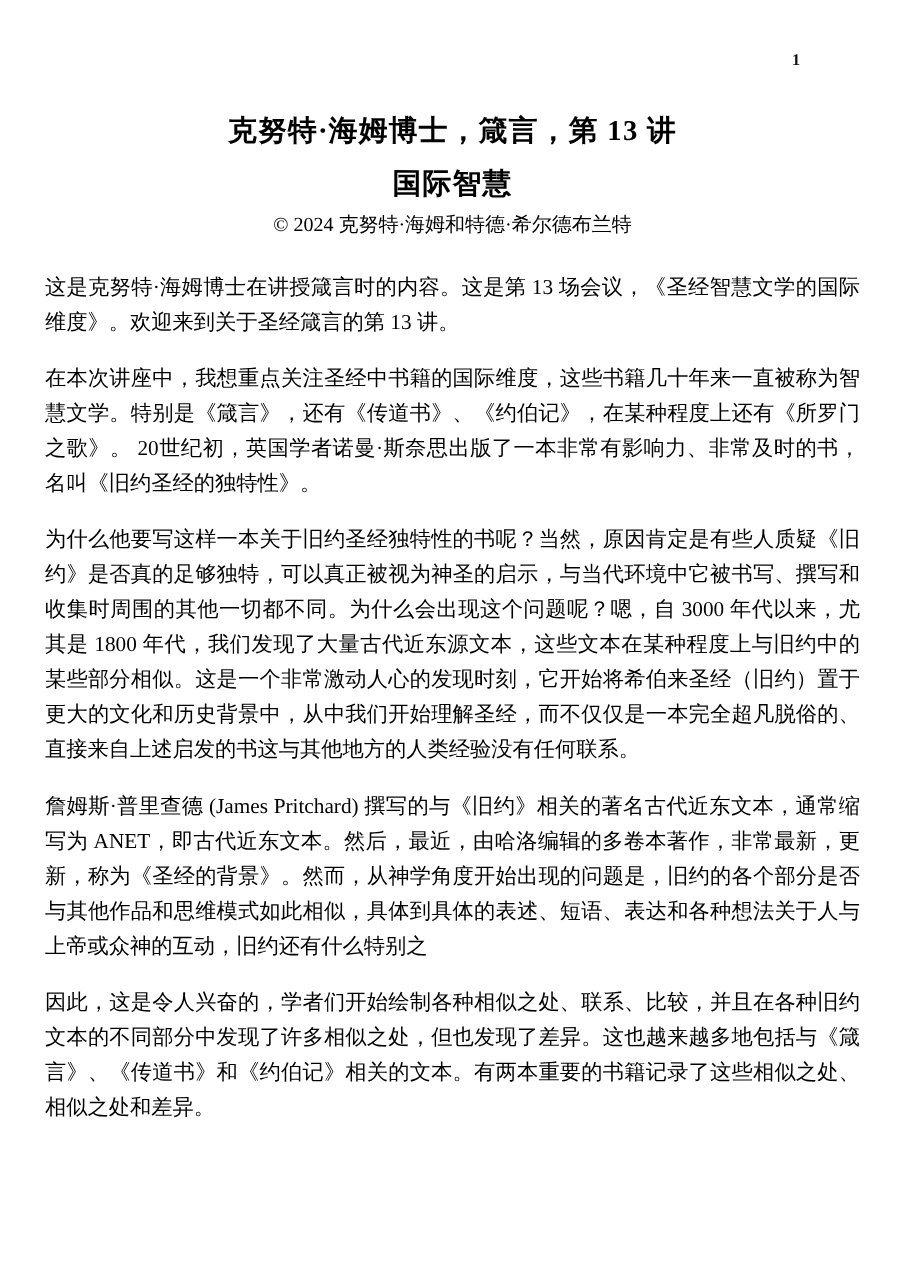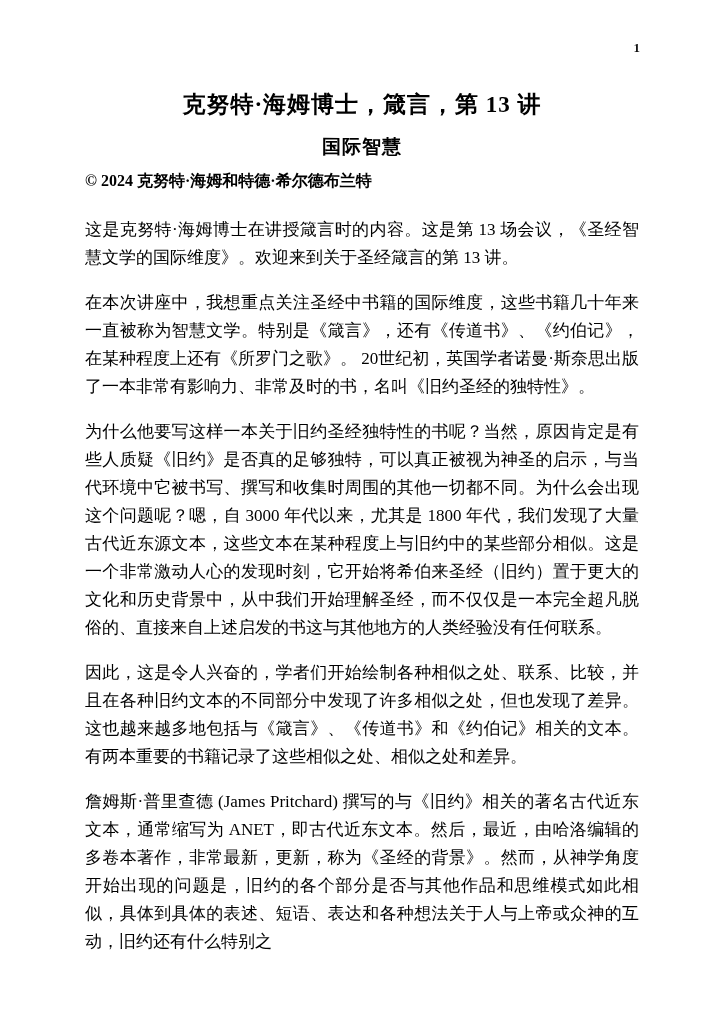--- a/index.html
+++ b/index.html
@@ -20,44 +20,44 @@
   }
   .page-number {
     position: absolute;
     top: 40px;
     right: 84px;
     font-size: 13px;
     font-weight: 700;
     color: #111111;
   }
   .content {
-    padding: 0 85px;
+    padding: 0 36px;
   }
   .doc-title {
     margin-top: 90px;
     font-size: 23px;
     font-weight: 700;
     line-height: 30px;
     text-align: center;
     letter-spacing: 1px;
   }
   .doc-subtitle {
     margin-top: 12px;
-    font-size: 19px;
+    font-size: 23px;
     font-weight: 700;
     line-height: 30px;
     text-align: center;
     letter-spacing: 1px;
   }
   .copyright {
     margin-top: 8px;
     font-size: 16px;
-    font-weight: 700;
+    font-weight: 400;
     line-height: 22px;
-    text-align: left;
+    text-align: center;
   }
   .body-text {
     margin-top: 24px;
   }
   .body-text p {
     margin: 0 0 17px 0;
     font-size: 17px;
     line-height: 28px;
     text-align: justify;
     text-justify: inter-ideograph;
@@ -76,18 +76,18 @@
     <div class="doc-title">克努特·海姆博士，箴言，第 13 讲</div>
 
     <div class="doc-subtitle">国际智慧</div>
 
     <div class="copyright">© 2024 克努特·海姆和特德·希尔德布兰特</div>
 
     <div class="body-text">
       <p>这是克努特·海姆博士在讲授箴言时的内容。这是第 13 场会议，《圣经智慧文学的国际维度》。欢迎来到关于圣经箴言的第 13 讲。</p>
       <p>在本次讲座中，我想重点关注圣经中书籍的国际维度，这些书籍几十年来一直被称为智慧文学。特别是《箴言》，还有《传道书》、《约伯记》，在某种程度上还有《所罗门之歌》。 20世纪初，英国学者诺曼·斯奈思出版了一本非常有影响力、非常及时的书，名叫《旧约圣经的独特性》。</p>
       <p>为什么他要写这样一本关于旧约圣经独特性的书呢？当然，原因肯定是有些人质疑《旧约》是否真的足够独特，可以真正被视为神圣的启示，与当代环境中它被书写、撰写和收集时周围的其他一切都不同。为什么会出现这个问题呢？嗯，自 3000 年代以来，尤其是 1800 年代，我们发现了大量古代近东源文本，这些文本在某种程度上与旧约中的某些部分相似。这是一个非常激动人心的发现时刻，它开始将希伯来圣经（旧约）置于更大的文化和历史背景中，从中我们开始理解圣经，而不仅仅是一本完全超凡脱俗的、直接来自上述启发的书这与其他地方的人类经验没有任何联系。</p>
+      <p>詹姆斯·普里查德 (James Pritchard) 撰写的与《旧约》相关的著名古代近东文本，通常缩写为 ANET，即古代近东文本。然后，最近，由哈洛编辑的多卷本著作，非常最新，更新，称为《圣经的背景》。然而，从神学角度开始出现的问题是，旧约的各个部分是否与其他作品和思维模式如此相似，具体到具体的表述、短语、表达和各种想法关于人与上帝或众神的互动，旧约还有什么特别之</p>
       <p>因此，这是令人兴奋的，学者们开始绘制各种相似之处、联系、比较，并且在各种旧约文本的不同部分中发现了许多相似之处，但也发现了差异。这也越来越多地包括与《箴言》、《传道书》和《约伯记》相关的文本。有两本重要的书籍记录了这些相似之处、相似之处和差异。</p>
-      <p>詹姆斯·普里查德 (James Pritchard) 撰写的与《旧约》相关的著名古代近东文本，通常缩写为 ANET，即古代近东文本。然后，最近，由哈洛编辑的多卷本著作，非常最新，更新，称为《圣经的背景》。然而，从神学角度开始出现的问题是，旧约的各个部分是否与其他作品和思维模式如此相似，具体到具体的表述、短语、表达和各种想法关于人与上帝或众神的互动，旧约还有什么特别之</p>
     </div>
 
   </div>
 </div>
 
 </body></html>

